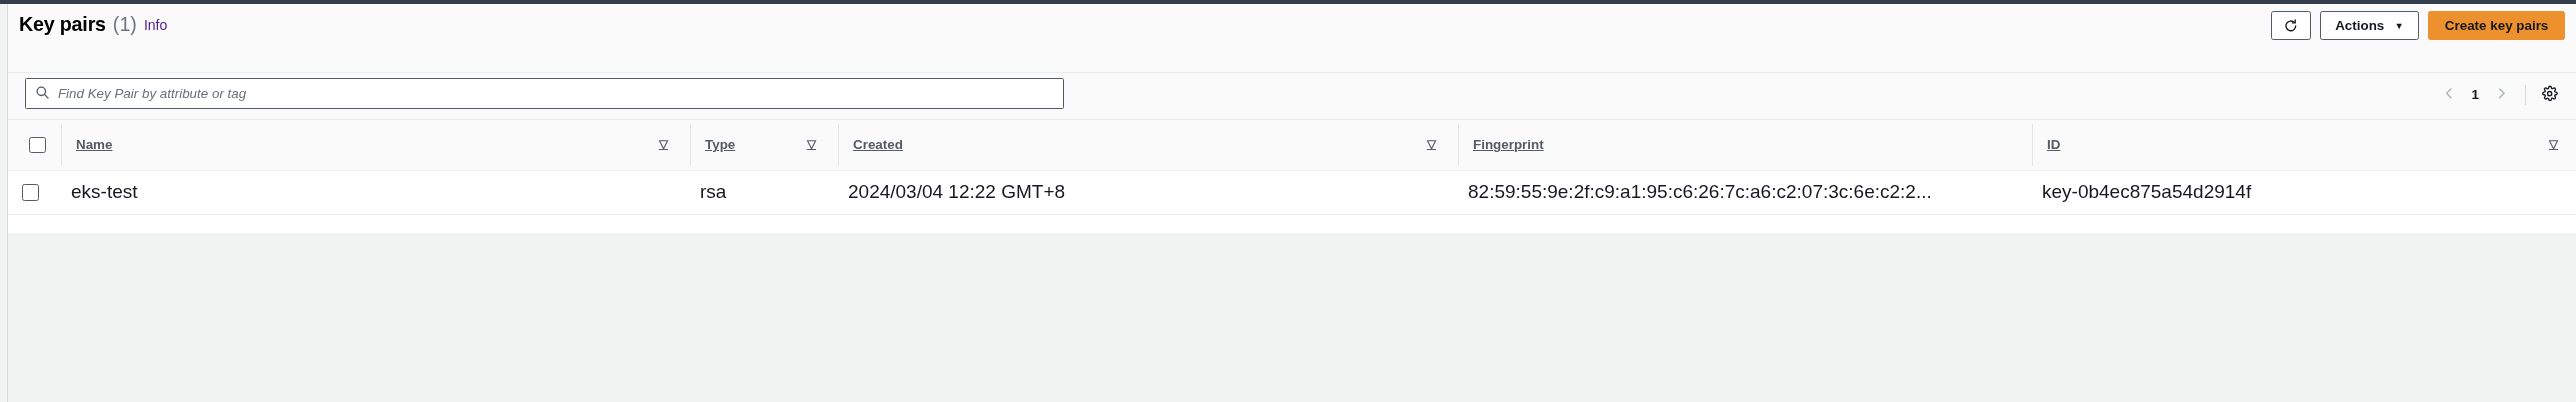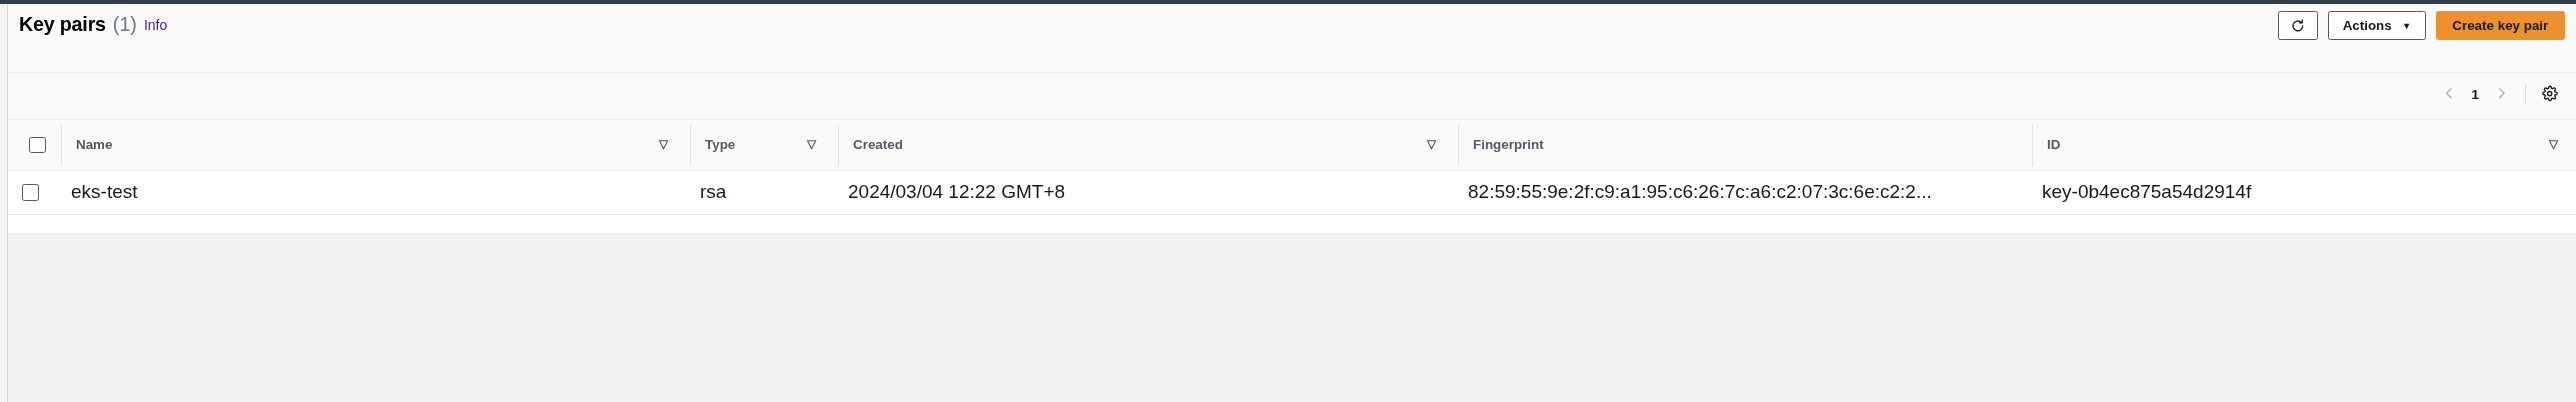--- a/index.html
+++ b/index.html
@@ -213,20 +213,21 @@
     height: 42px;
     font-size: 13.4px;
     font-weight: bold;
     color: #545b64;
     text-align: left;
     border-top: 0.8px solid #eaeded;
     border-bottom: 0.8px solid #eaeded;
     padding: 4px;
     vertical-align: middle;
     position: relative;
+    text-decoration: underline;
   }
   .th-inner {
     display: flex;
     align-items: center;
     justify-content: space-between;
     padding: 0 14px 0 14px;
     height: 42px;
     border-left: 0.8px solid #e4e6e6;
   }
   .th-first .th-inner { border-left: none; }
@@ -309,28 +310,37 @@
           </svg>
         </span>
       </button>
 
       <button class="btn btn-actions">
         <span>Actions</span>
         <span class="caret">▼</span>
       </button>
 
       <button class="btn btn-primary">
-        <span>Create key pair</span>
+        <span>Create key pairs</span>
       </button>
 
     </div>
   </div>
 
   <div class="filter-row">
 
+    <div class="search-wrap">
+      <span>
+        <svg width="15" height="15" viewBox="0 0 19 19" fill="none" stroke="#545b64" stroke-width="1.7" stroke-linecap="round">
+          <circle cx="8" cy="8" r="5.3"></circle>
+          <path d="M12.1 12.1 L16.6 16.6"></path>
+        </svg>
+      </span>
+      <input class="search-input" type="text" placeholder="Find Key Pair by attribute or tag" value="" style="">
+    </div>
 
     <div class="pager">
       <button class="pager-btn">
         <span>
           <svg width="12.6" height="12.6" viewBox="0 0 16 16" fill="none" stroke="#aab7b8" stroke-width="1.9" stroke-linecap="round" stroke-linejoin="round">
             <path d="M10 2.5 L4.5 8 L10 13.5"></path>
           </svg>
         </span>
       </button>
       <span class="pager-num">1</span>

